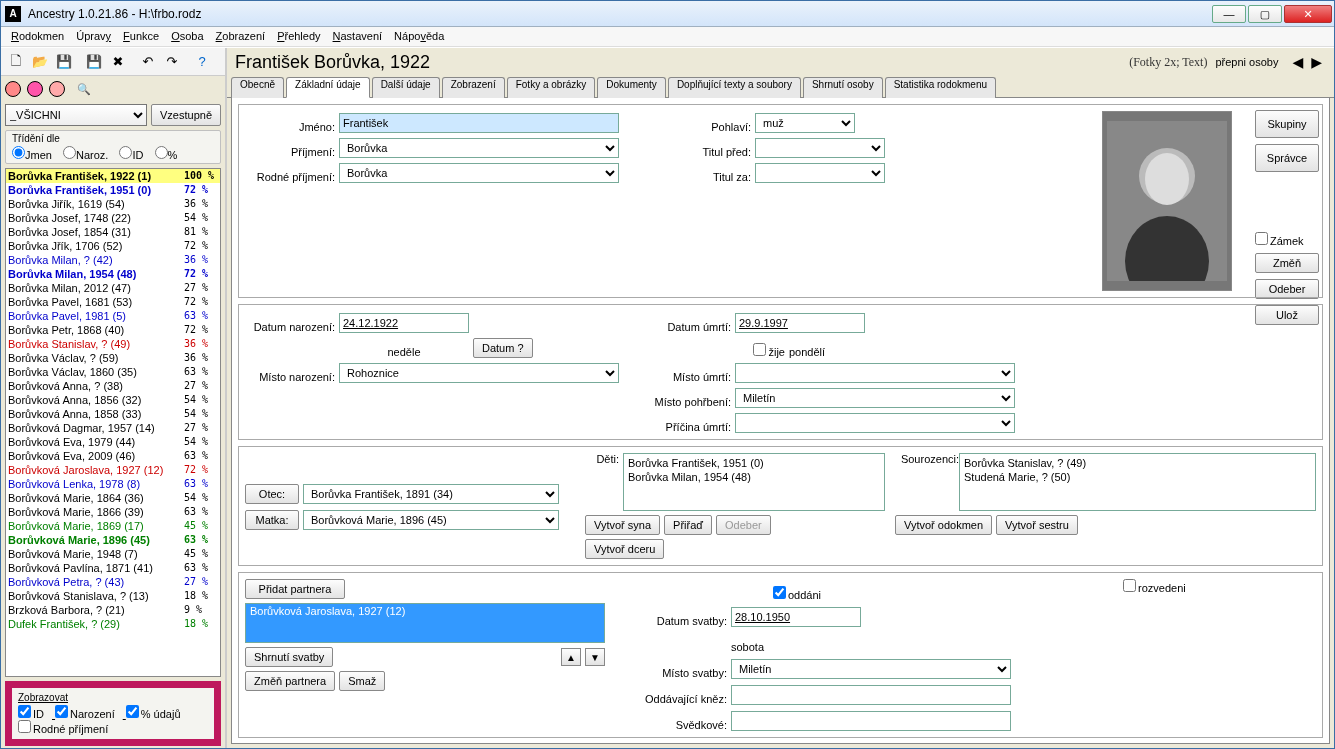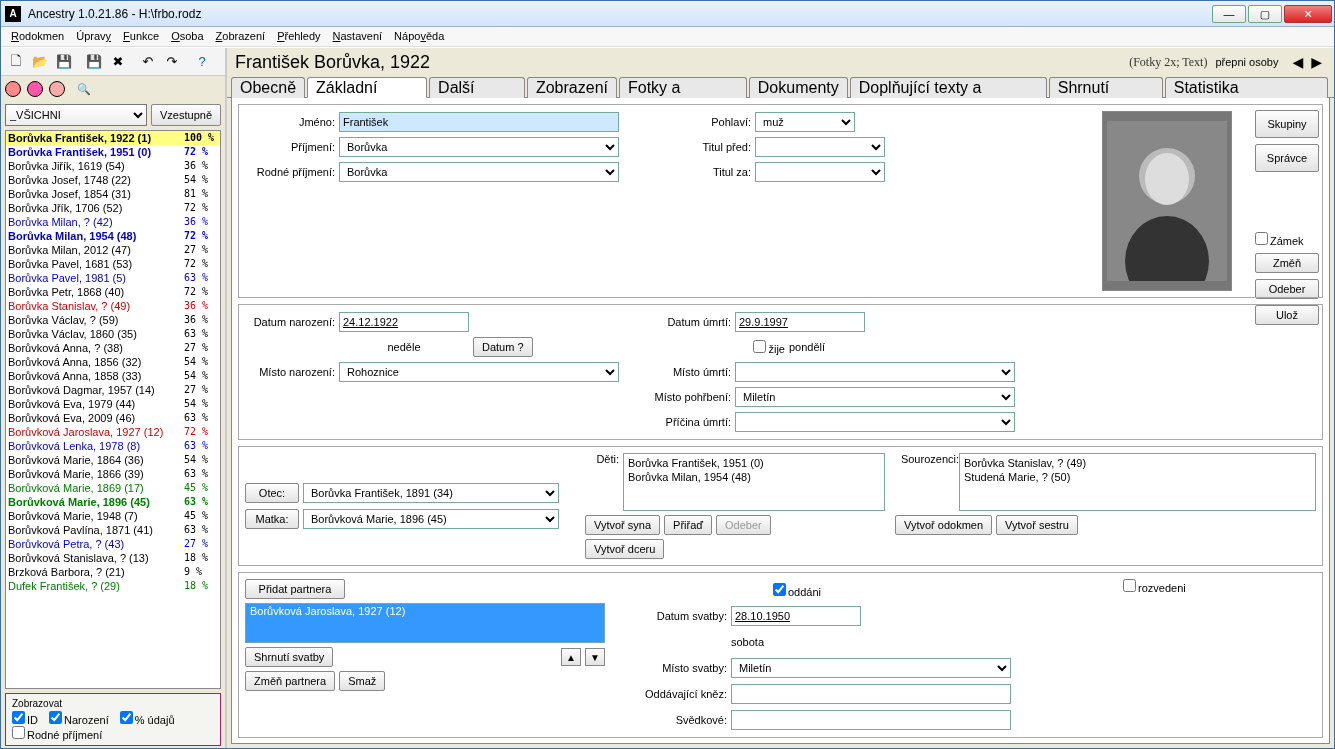--- a/index.html
+++ b/index.html
@@ -29,36 +29,36 @@
 .sort-group label { margin-right:8px; font-size:11px;}
 .person-list { flex:1; overflow-y:auto; background:#fff; border:1px solid #888; margin:2px 4px; font-size:11px;}
 .person-row { display:flex; height:14px; line-height:14px; padding:0 2px; white-space:nowrap; overflow:hidden;}
 .person-row .nm { flex:1; overflow:hidden; text-overflow:ellipsis;}
 .person-row .pct { width:34px; text-align:left; padding-right:2px; font-family:monospace; font-size:10px;}
 .person-row.selected { background:#ffff80; font-weight:bold;}
 .person-row.blue { color:#0000cc; }
 .person-row.bold { font-weight:bold;}
 .person-row.red { color:#cc0000;}
 .person-row.green { color:#008000;}
-.show-group { padding:4px 6px; border:1px solid #be185d; margin:2px 4px; background:#f4f4f0;}
+.show-group { padding:4px 6px; border:7px solid #be185d; margin:2px 4px; background:#f4f4f0;text-decoration:underline;}
 .show-group .leg { font-size:10px; margin-bottom:2px;}
 .show-group label { margin-right:8px; font-size:11px; display:inline-block;}
 .right-panel { flex:1; display:flex; flex-direction:column; background:#ece9d8; overflow:hidden;}
 .header-row { height:28px; display:flex; align-items:center; padding:0 8px;}
 .header-row .name { font-size:18px; flex:1;}
 .header-row .meta { font-size:12px; color:#333; margin-right:8px;font-family:Liberation Serif, serif;}
 .header-row .flip { margin-right:10px;}
 .header-row .arrow { font-size:14px; padding:0 4px; cursor:default;}
 .tabs { display:flex; height:22px; padding:0 4px; border-bottom:1px solid #888; background:#ece9d8;}
-.tab { padding:1px 8px; border:1px solid #888; border-bottom:none; background:#e8e8e8; margin-right:2px; font-size:16px; border-radius:3px 3px 0 0; position:relative; top:1px;}
+.tab { padding:1px 8px; border:1px solid #888; border-bottom:none; background:#e8e8e8; margin-right:2px; font-size:10px; border-radius:3px 3px 0 0; position:relative; top:1px;}
 .tab.active { background:#fff; font-weight:normal; border-bottom:1px solid #fff;}
 .tab-body { flex:1; background:#fff; margin:0 4px 4px 4px; border:1px solid #888; border-top:none; padding:6px; overflow:auto; position:relative;}
 .form-section { border:1px solid #aaa; padding:6px; margin-bottom:6px; position:relative; display:flex; gap:12px;}
 .col { display:flex; flex-direction:column; gap:3px;}
-.frow { display:flex; align-items:center; gap:4px; height:22px;}
+.frow { display:flex; align-items:flex-end; gap:4px; height:22px;}
 .frow label { width:90px; text-align:right; font-size:11px;}
 .frow input[type=text], .frow select { height:20px; border:1px solid #7a9; padding:0 3px; font-size:11px; background:#fff;}
 .frow .w260 { width:280px;}
 .frow .w120 { width:130px;text-decoration:underline;}
 .frow .w90 { width:100px;}
 .sel { background-image:linear-gradient(#fff,#eee);}
 .photo { width:130px; height:180px; border:1px solid #888; background:#777; margin-left:auto; display:flex; align-items:center; justify-content:center;}
 .small-btn { height:20px; padding:0 8px; font-size:11px; background:linear-gradient(#fdfdfd,#e3e3e3); border:1px solid #888; border-radius:2px;}
 .small-btn:disabled { color:#999; }
 .rel-section { display:flex; gap:10px; border:1px solid #aaa; padding:6px; margin-bottom:6px;}
@@ -115,20 +115,27 @@
       <div class="iconrow">
         <span class="face" style="background:#f88"></span>
         <span class="face" style="background:#f5a"></span>
         <span class="face" style="background:#faa"></span>
         <span style="margin-left:6px">🔍</span>
       </div>
       <div class="filterrow">
         <select class="sel" style="flex:1"><option>_VŠICHNI</option></select>
         <button class="small-btn">Vzestupně</button>
       </div>
+      <div class="sort-group">
+        <div class="leg">Třídění dle</div>
+        <label><input type="radio" checked="" style=""><span>Jmen</span></label>
+        <label><input type="radio" style=""><span>Naroz.</span></label>
+        <label><input type="radio" style=""><span>ID</span></label>
+        <label><input type="radio" style=""><span>%</span></label>
+      </div>
       <div class="person-list" id="person-list">
           <div class="person-row selected">
             <span class="nm">Borůvka František, 1922 (1)</span>
             <span class="pct">100 %</span>
           </div>
           <div class="person-row blue bold">
             <span class="nm">Borůvka František, 1951 (0)</span>
             <span class="pct">72 %</span>
           </div>
           <div class="person-row ">

